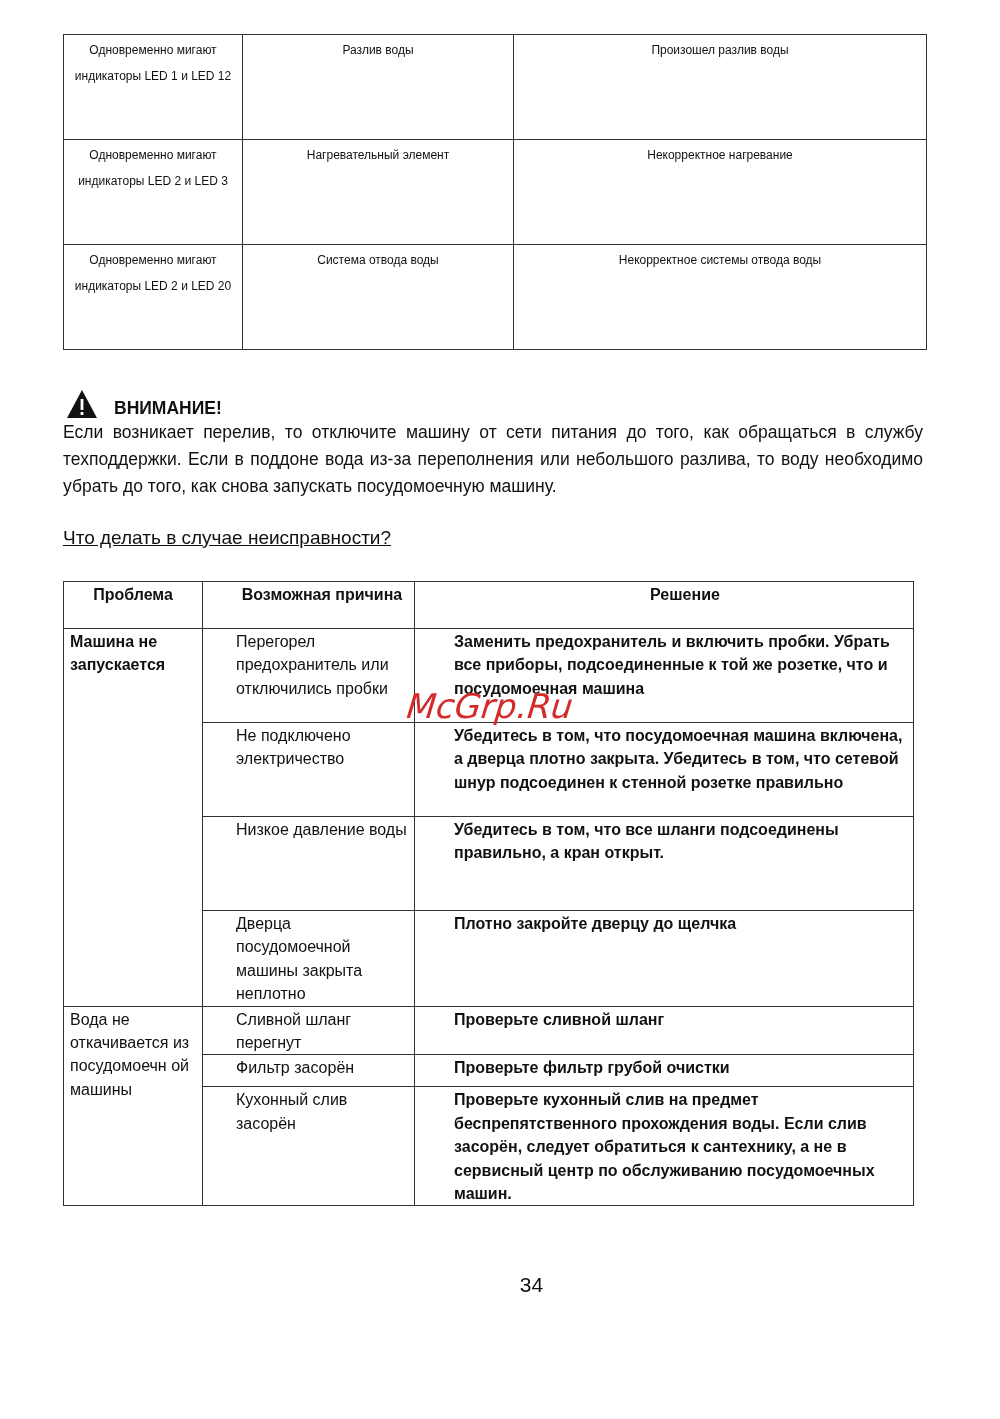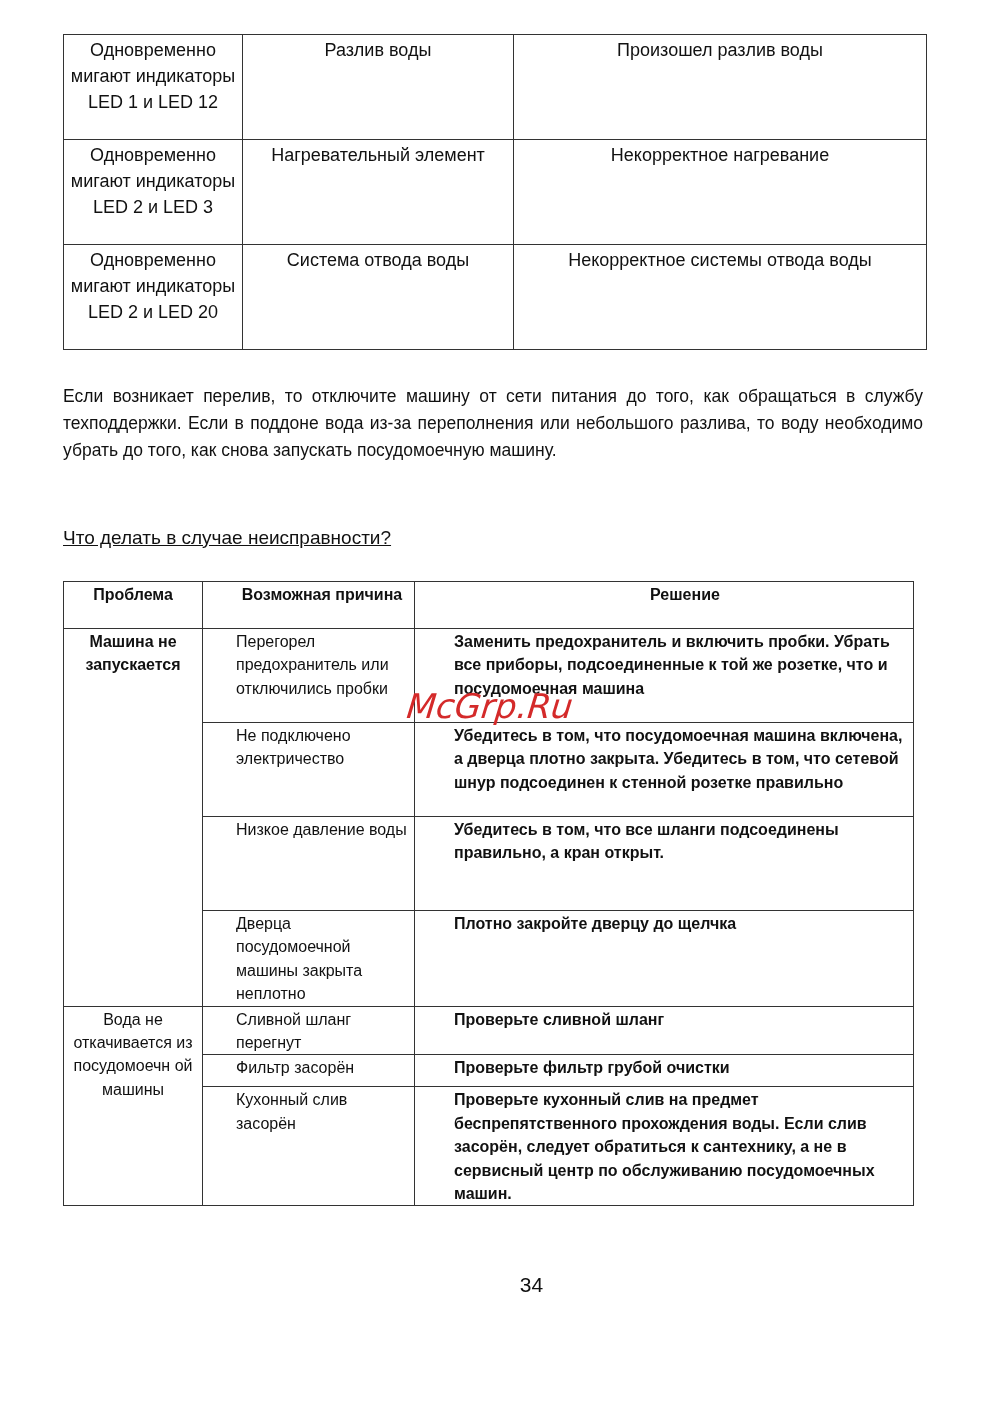--- a/index.html
+++ b/index.html
@@ -4,21 +4,21 @@
   <style>
     html, body { margin: 0; padding: 0; background: #ffffff; }
     body {
       width: 1000px; height: 1419px; position: relative; overflow: hidden;
       font-family: "Liberation Sans", "DejaVu Sans", sans-serif;
       color: #111111;
     }
     .led-table {
       position: absolute; left: 63px; top: 34px; width: 863px;
       border-collapse: collapse; table-layout: fixed;
-      font-size: 18px; line-height: 26px;
+      font-size: 12px; line-height: 26px;
     }
     .led-table td {
       border: 1.5px solid #333; vertical-align: top; text-align: center;
       padding: 2px 4px 0 4px; height: 102px;
     }
     .led-table col.c1 { width: 179px; }
     .led-table col.c2 { width: 271px; }
     .led-table col.c3 { width: 413px; }
 
     .warning {
@@ -44,21 +44,21 @@
       border: 1.5px solid #333; vertical-align: top; text-align: left;
       padding: 1px 6px 0 6px;
     }
     .trouble-table col.p { width: 139px; }
     .trouble-table col.c { width: 212px; }
     .trouble-table col.s { width: 499px; }
     .trouble-table th { font-weight: bold; height: 45px; text-align: center; }
     .trouble-table th.h-problem { text-align: center; }
     .trouble-table th.h-cause { padding-left: 33px; }
     .trouble-table th.h-solution { padding-left: 48px; }
-    .trouble-table td.problem { text-align: center; }
+    .trouble-table td.problem { }
     .trouble-table td.problem.bold { font-weight: bold; }
     .trouble-table td.cause { padding-left: 33px; }
     .trouble-table td.solution { padding-left: 39px; font-weight: bold; }
 
     .watermark {
       position: absolute; left: 407px; top: 686px;
       font-family: "DejaVu Sans", sans-serif; font-style: italic;
       font-size: 34px; color: #d42a2a; letter-spacing: 0px;
       transform: skewX(-6deg);
     }
@@ -89,20 +89,30 @@
     </tr>
     <tr>
       <td>Одновременно мигают индикаторы LED 2 и LED 20</td>
       <td>Система отвода воды</td>
       <td>Некорректное системы отвода воды</td>
     </tr>
   </tbody>
 </table>
 
 <div class="warning">
+  <div class="warn-head">
+    <span class="warn-icon">
+      <svg width="32" height="30" viewBox="0 0 32 30">
+        <polygon points="16,1 31,29 1,29" fill="#111"></polygon>
+        <rect x="14.6" y="10" width="2.8" height="11" fill="#fff"></rect>
+        <rect x="14.6" y="23" width="2.8" height="3" fill="#fff"></rect>
+      </svg>
+    </span>
+    <span class="warn-title">ВНИМАНИЕ!</span>
+  </div>
   <div class="warn-text">Если возникает перелив, то отключите машину от сети питания до того, как обращаться в службу техподдержки. Если в поддоне вода из-за переполнения или небольшого разлива, то воду необходимо убрать до того, как снова запускать посудомоечную машину.</div>
 </div>
 
 <div class="section-title">Что делать в случае неисправности?</div>
 
 <table class="trouble-table">
   <colgroup>
       <col class="p">
       <col class="c">
       <col class="s">

